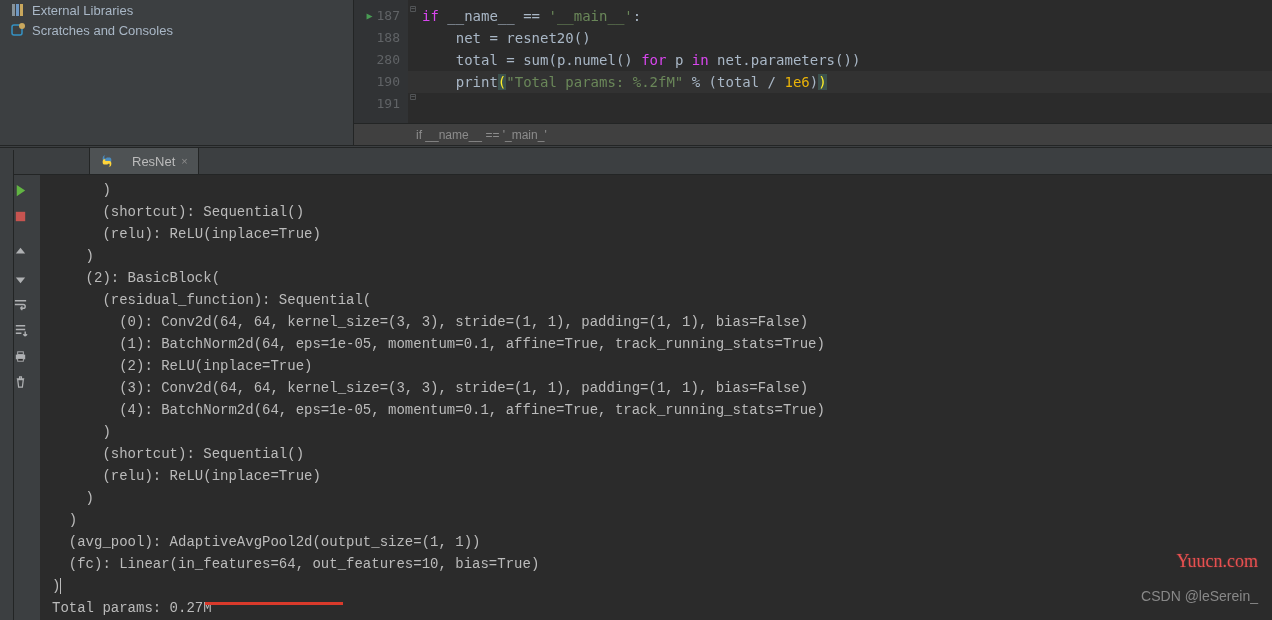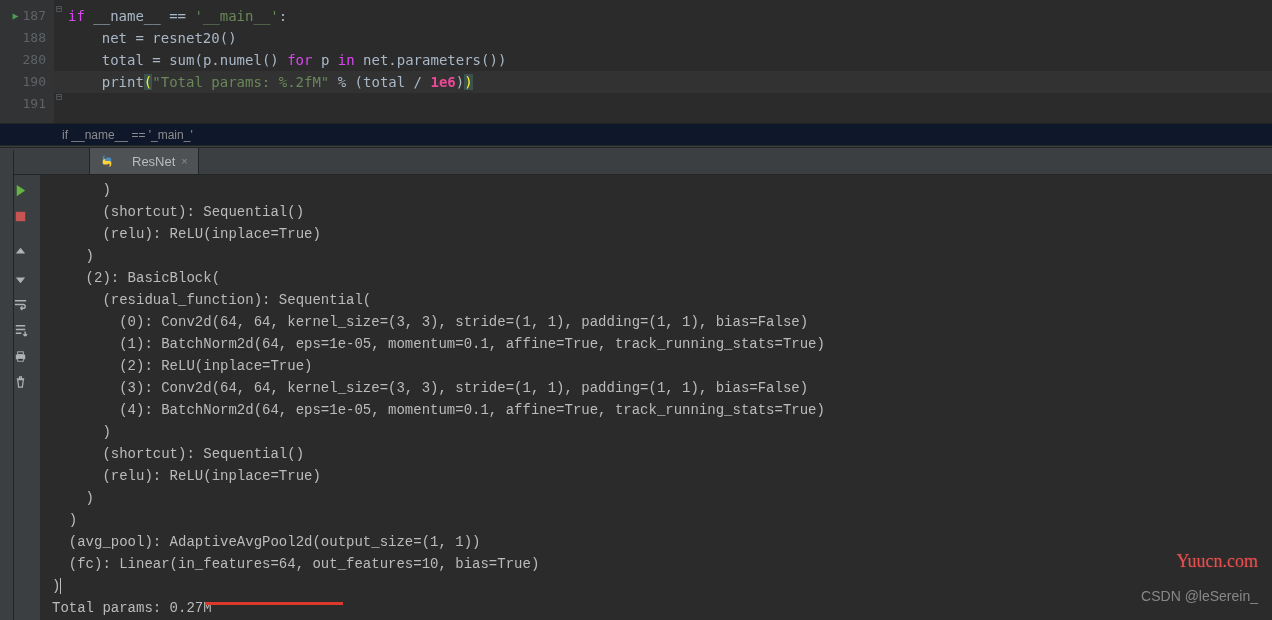--- a/index.html
+++ b/index.html
@@ -14,24 +14,24 @@
   .gutter-misc { width: 14px; background:#313335; }
   .line-numbers { width: 40px; background: #313335; text-align: right; color: #606366; font-family: Consolas, monospace; font-size: 13px; padding-top: 5px; }
   .line-numbers div { height: 22px; line-height: 22px; padding-right: 8px; white-space:nowrap; }
   .ln-row { display:flex; align-items:center; justify-content:flex-end; gap:4px; }
   .run-tri { color:#499c54; font-size:10px; }
   .code-area { flex: 1; font-family: Consolas, monospace; font-size: 14px; padding-top: 5px; color:#a9b7c6; position:relative; }
   .code-line { height: 22px; line-height: 22px; white-space: pre; padding-left: 14px; position:relative; }
   .code-line.caret-line { background: #323232; }
   .fold-bar { position:absolute; left:0; top:0; width:12px; height:100%; }
   .fold-mark { position:absolute; left:2px; color:#606366; font-size:10px; }
-  .breadcrumbs { position:absolute; bottom:0; left:0; right:0; height:22px; background:#0f172a; color:#8c8c8c; font-size:12px; display:flex; align-items:center; padding-left: 62px; font-family: "Segoe UI", Arial, sans-serif; border-top:1px solid #232525;}
+  .breadcrumbs { position:absolute; bottom:0; left:0; right:0; height:22px; background:#404040; color:#8c8c8c; font-size:12px; display:flex; align-items:center; padding-left: 62px; font-family: "Segoe UI", Arial, sans-serif; border-top:1px solid #232525;}
   .kw { color:#d946ef; }
   .str { color:#6a8759; }
-  .num { color:#ec4899;font-weight:bold; }
+  .num { color:#eab308; }
   .par-y { background:#3b514d; color:#ffef28; }
   .mid-bar { height: 3px; background: #3c3f41; border-top:1px solid #232525; border-bottom:1px solid #232525; }
   .run-tool { flex: 1; display: flex; flex-direction: column; background: #2b2b2b; min-height:0; }
   .run-header { display:flex; height: 27px; background: #3c3f41; border-bottom:1px solid #232525; align-items:stretch; }
   .run-label-stub { width:14px; display:flex; align-items:center; justify-content:center; color:#bbbbbb; font-size:11px; writing-mode: vertical-rl; }
   .run-tab { display:flex; align-items:center; gap:6px; padding: 0 10px; background:#4e5254; border-right:1px solid #232525; }
   .py-icon { width:14px; height:14px; }
   .tab-label { color:#bbbbbb;margin-left:12px; }
   .tab-close { color:#8c8c8c; font-size:11px; }
   .run-body { flex:1; display:flex; min-height:0; }
@@ -44,20 +44,41 @@
   .watermark-1 { position:fixed; right:14px; bottom:48px; color:#e85050; font-family: Georgia, serif; font-size:18px; text-shadow:0 0 2px rgba(232,80,80,.4); }
   .watermark-2 { position:fixed; right:14px; bottom:16px; color:#888; font-size:14px; }
   .left-edge { position:fixed; left:0; top:150px; width:14px; bottom:0; background:#3c3f41; border-right:1px solid #232525; }
   .spacer-cell { width:76px; background:#3c3f41; border-right:1px solid #232525; }
 </style>
 </head>
 <body>
 
 <div class="root">
   <div class="top">
+    <div class="project-pane">
+      <div class="tree-item">
+        <span class="lib-icon">
+          <svg viewBox="0 0 16 16">
+              <rect x="2" y="2" width="3" height="12" fill="#87939a"></rect>
+              <rect x="6" y="2" width="3" height="12" fill="#6e98c4"></rect>
+              <rect x="10" y="2" width="3" height="12" fill="#c9a85d"></rect>
+            </svg>
+        </span>
+        <span>External Libraries</span>
+      </div>
+      <div class="tree-item scratches">
+        <span class="sc-icon">
+          <svg viewBox="0 0 16 16">
+              <rect x="2" y="3" width="10" height="10" rx="2" fill="none" stroke="#3592c4" stroke-width="1.5"></rect>
+              <circle cx="12" cy="4" r="3" fill="#c9a85d"></circle>
+            </svg>
+        </span>
+        <span>Scratches and Consoles</span>
+      </div>
+    </div>
     <div class="editor-pane">
       <div class="gutter-misc"></div>
       <div class="line-numbers">
         <div class="ln-row">
             <span class="run-tri">▶</span>
             <span>187</span>
           </div>
         <div><span>188</span></div>
         <div><span>280</span></div>
         <div><span>190</span></div>

